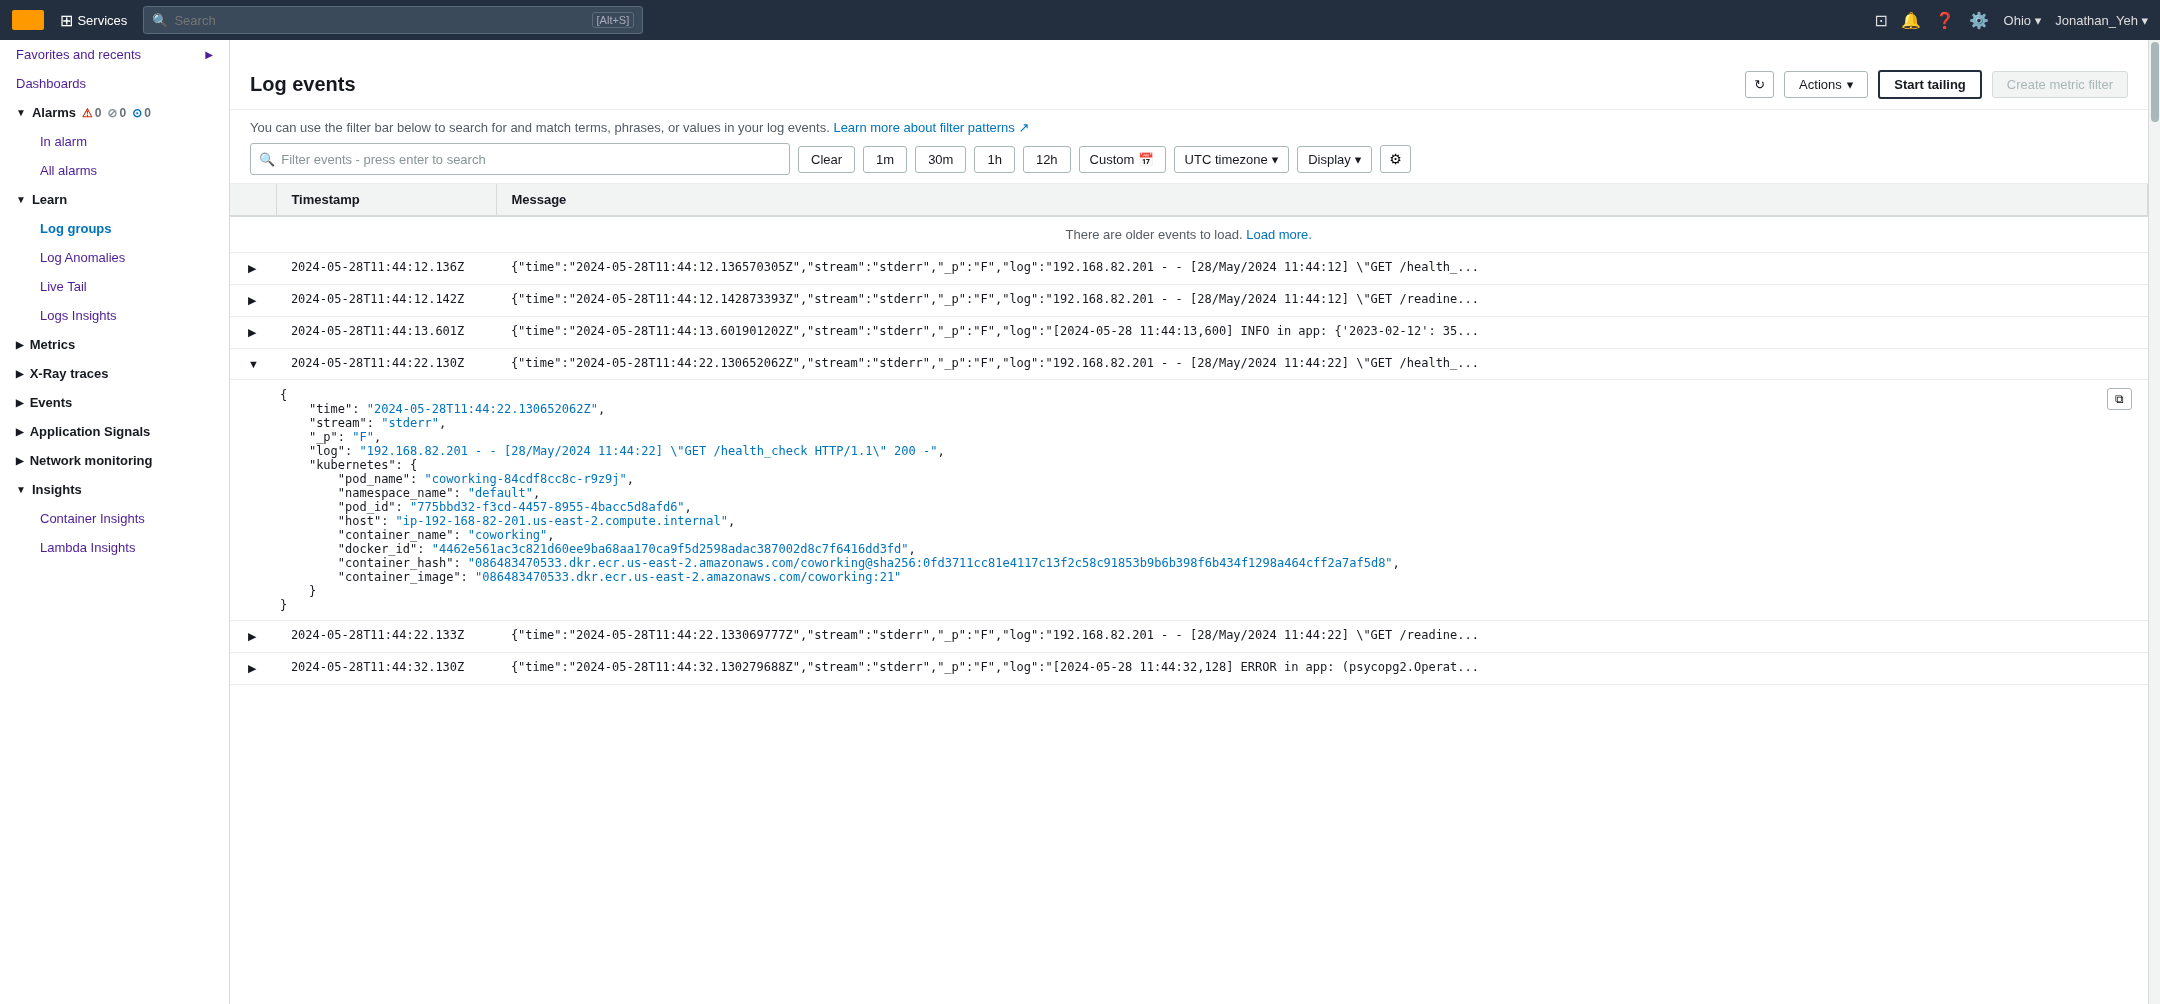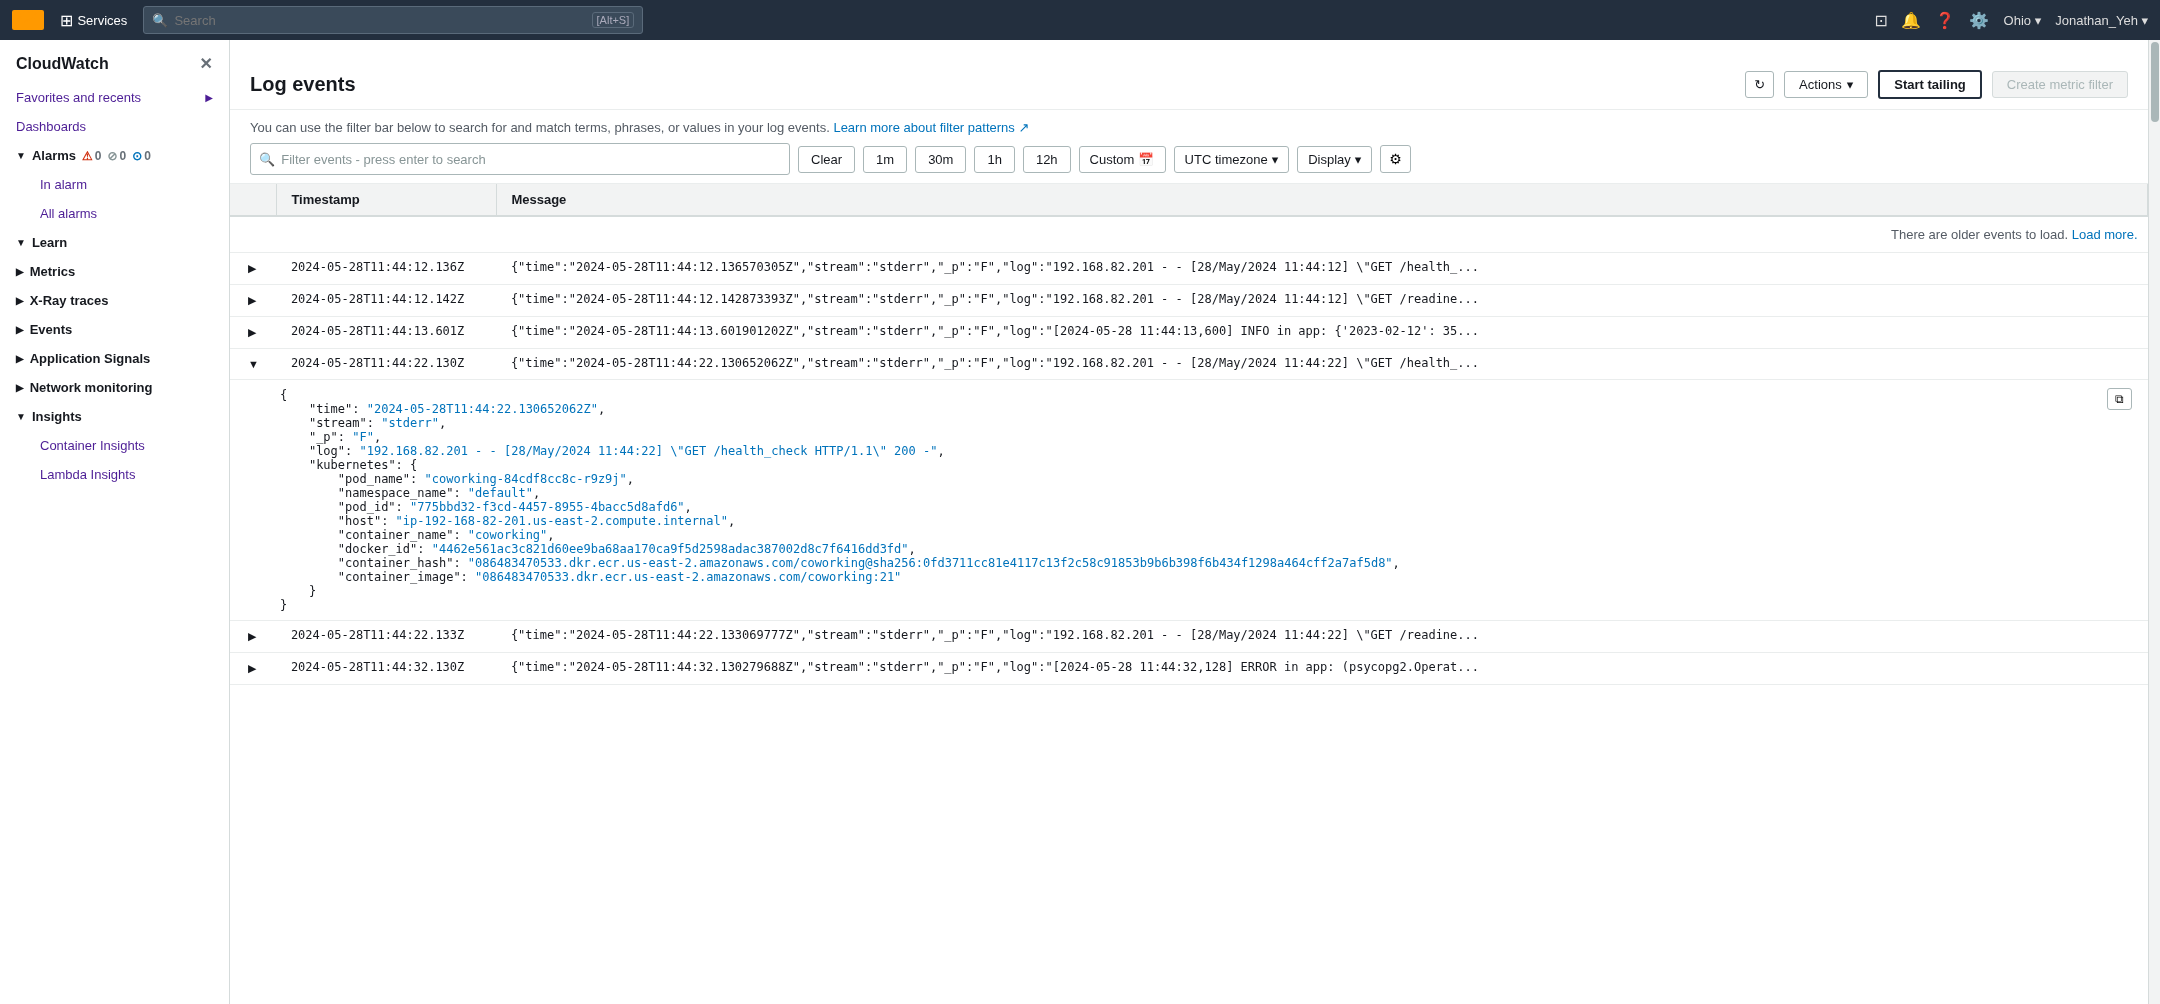--- a/index.html
+++ b/index.html
@@ -205,21 +205,21 @@
       font-size: 13px;
     }
     .expand-btn {
       background: none; border: none; cursor: pointer;
       color: #16191f; font-size: 11px; padding: 2px 4px;
     }
     .timestamp-cell { font-family: monospace; font-size: 12px; color: #16191f; }
     .message-cell { font-family: monospace; font-size: 12px; color: #16191f; word-break: break-all; }
 
     .load-more-row td {
-      text-align: right; padding: 10px;
+      text-align: center; padding: 10px;
       background: #fff; color: #545b64; font-size: 13px;
     }
     .load-more-link { color: #0073bb; cursor: pointer; text-decoration: none; }
 
     
     .expanded-row td {
       background: #fff;
       padding: 0;
     }
     .expanded-content {
@@ -268,24 +268,20 @@
     <span style="font-size:16px;">❓</span>
     <span style="font-size:16px;">⚙️</span>
     <span>Ohio ▾</span>
     <span>Jonathan_Yeh ▾</span>
   </div>
 </div>
 
 <div class="app-layout">
 
   <div class="sidebar sidebar-scroll">
-    <div class="sidebar-header">
-      <span>CloudWatch</span>
-      <span class="sidebar-close">✕</span>
-    </div>
 
     <div class="sidebar-item">
       <span>Favorites and recents</span>
       <span style="font-size:10px;">▶</span>
     </div>
 
     <div class="sidebar-item">
       <span>Dashboards</span>
     </div>
 
@@ -312,20 +308,34 @@
         <span>In alarm</span>
       </div>
       <div class="sidebar-item">
         <span>All alarms</span>
       </div>
     </div>
 
     <div class="sidebar-section">
       <span style="font-size:10px;">▼</span>
       <span>Learn</span>
+    </div>
+    <div class="sidebar-sub">
+      <div class="sidebar-item active">
+        <span>Log groups</span>
+      </div>
+      <div class="sidebar-item">
+        <span>Log Anomalies</span>
+      </div>
+      <div class="sidebar-item">
+        <span>Live Tail</span>
+      </div>
+      <div class="sidebar-item">
+        <span>Logs Insights</span>
+      </div>
     </div>
 
     <div class="sidebar-section">
       <span style="font-size:10px;">▶</span>
       <span>Metrics</span>
     </div>
 
     <div class="sidebar-section">
       <span style="font-size:10px;">▶</span>
       <span>X-Ray traces</span>

